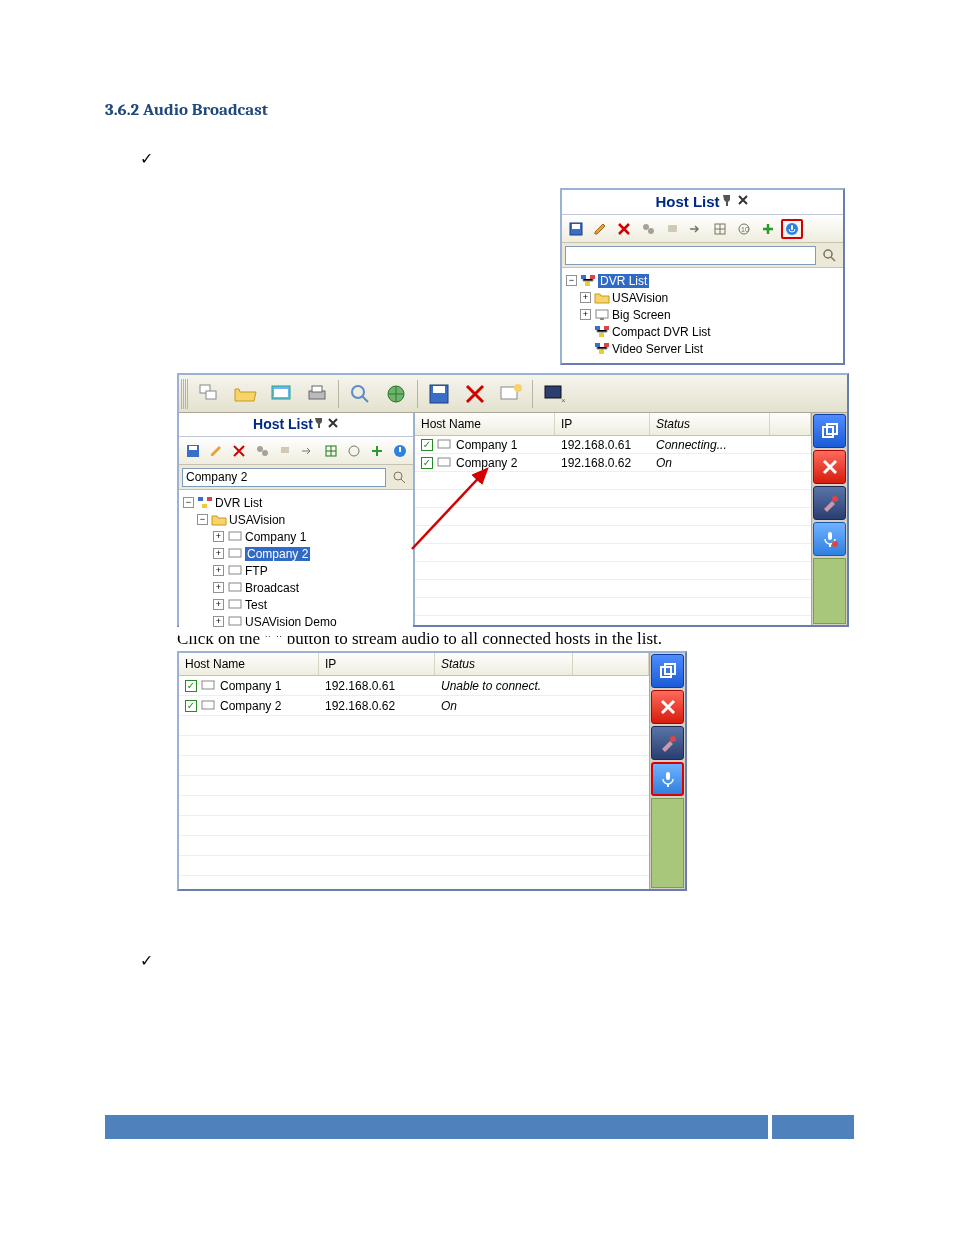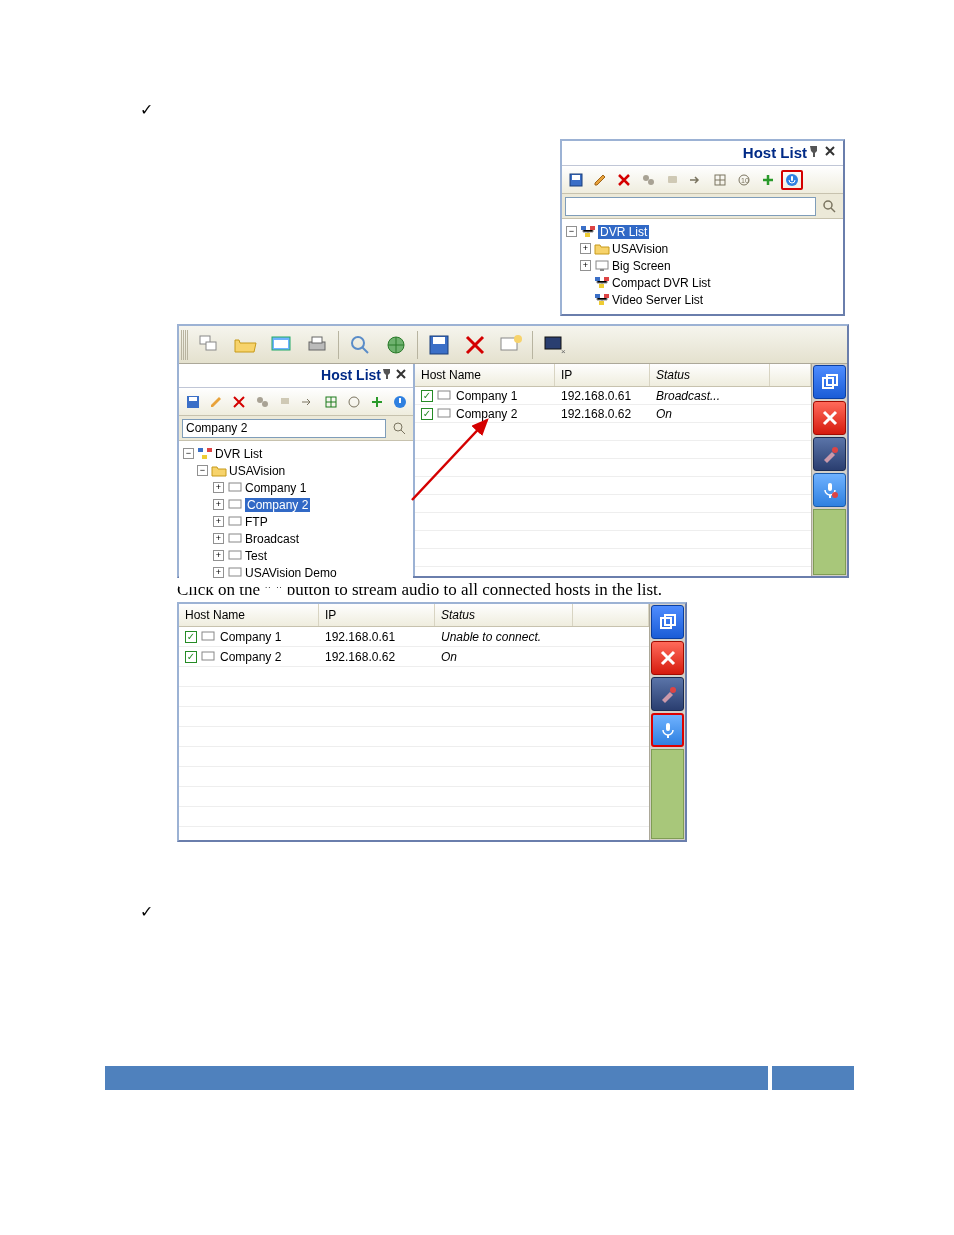--- a/index.html
+++ b/index.html
@@ -79,21 +79,21 @@
     border-bottom-color: #6a7eac;
   }
   .panel-title {
     background: #fff;
     color: #002a86;
     font-weight: bold;
     font-size: 15px;
     padding: 3px 6px 4px 6px;
     display: flex;
     align-items: center;
-    justify-content: flex-end;
+    justify-content: center;
     border-bottom: 1px solid #c0c6d6;
   }
   .panel-title .tctl {
     display: flex;
     gap: 2px;
   }
   .toolbar-row {
     display: flex;
     align-items: center;
     padding: 3px 3px;
@@ -302,20 +302,21 @@
 
   .fig3 .col-hn { width: 140px; }
   .fig3 .col-ip { width: 116px; }
   .fig3 .col-st { width: 138px; }
   .fig3 .col-x  { flex:1; }
 </style>
 </head>
 <body>
 
 <div class="page">
+  <div class="heading">3.6.2 Audio Broadcast</div>
 
   <div class="checkmark">✓</div>
 
   <div class="figure figure1 panel">
     <div class="panel-title">
       <span>Host List</span>
       <span class="tctl">
         <span>
           <svg width="14" height="14">
               <polygon points="3,2 10,2 10,7 8,9 8,13 6,13 6,9 4,7" fill="#555"></polygon>
@@ -688,21 +689,21 @@
             <div class="col-hn">
                 <span class="chk">✓</span>
                 <span class="ticon">
                   <svg width="14" height="12">
                     <rect x="1" y="1" width="12" height="8" fill="#fff" stroke="#888"></rect>
                   </svg>
                 </span>
                 <span>Company 1</span>
               </div>
             <div class="col-ip">192.168.0.61</div>
-            <div class="col-st">Broadcast...</div>
+            <div class="col-st">Connecting...</div>
             <div class="col-x"></div>
           </div>
           <div class="grid-row">
             <div class="col-hn">
                 <span class="chk">✓</span>
                 <span class="ticon">
                   <svg width="14" height="12">
                     <rect x="1" y="1" width="12" height="8" fill="#fff" stroke="#888"></rect>
                   </svg>
                 </span>

